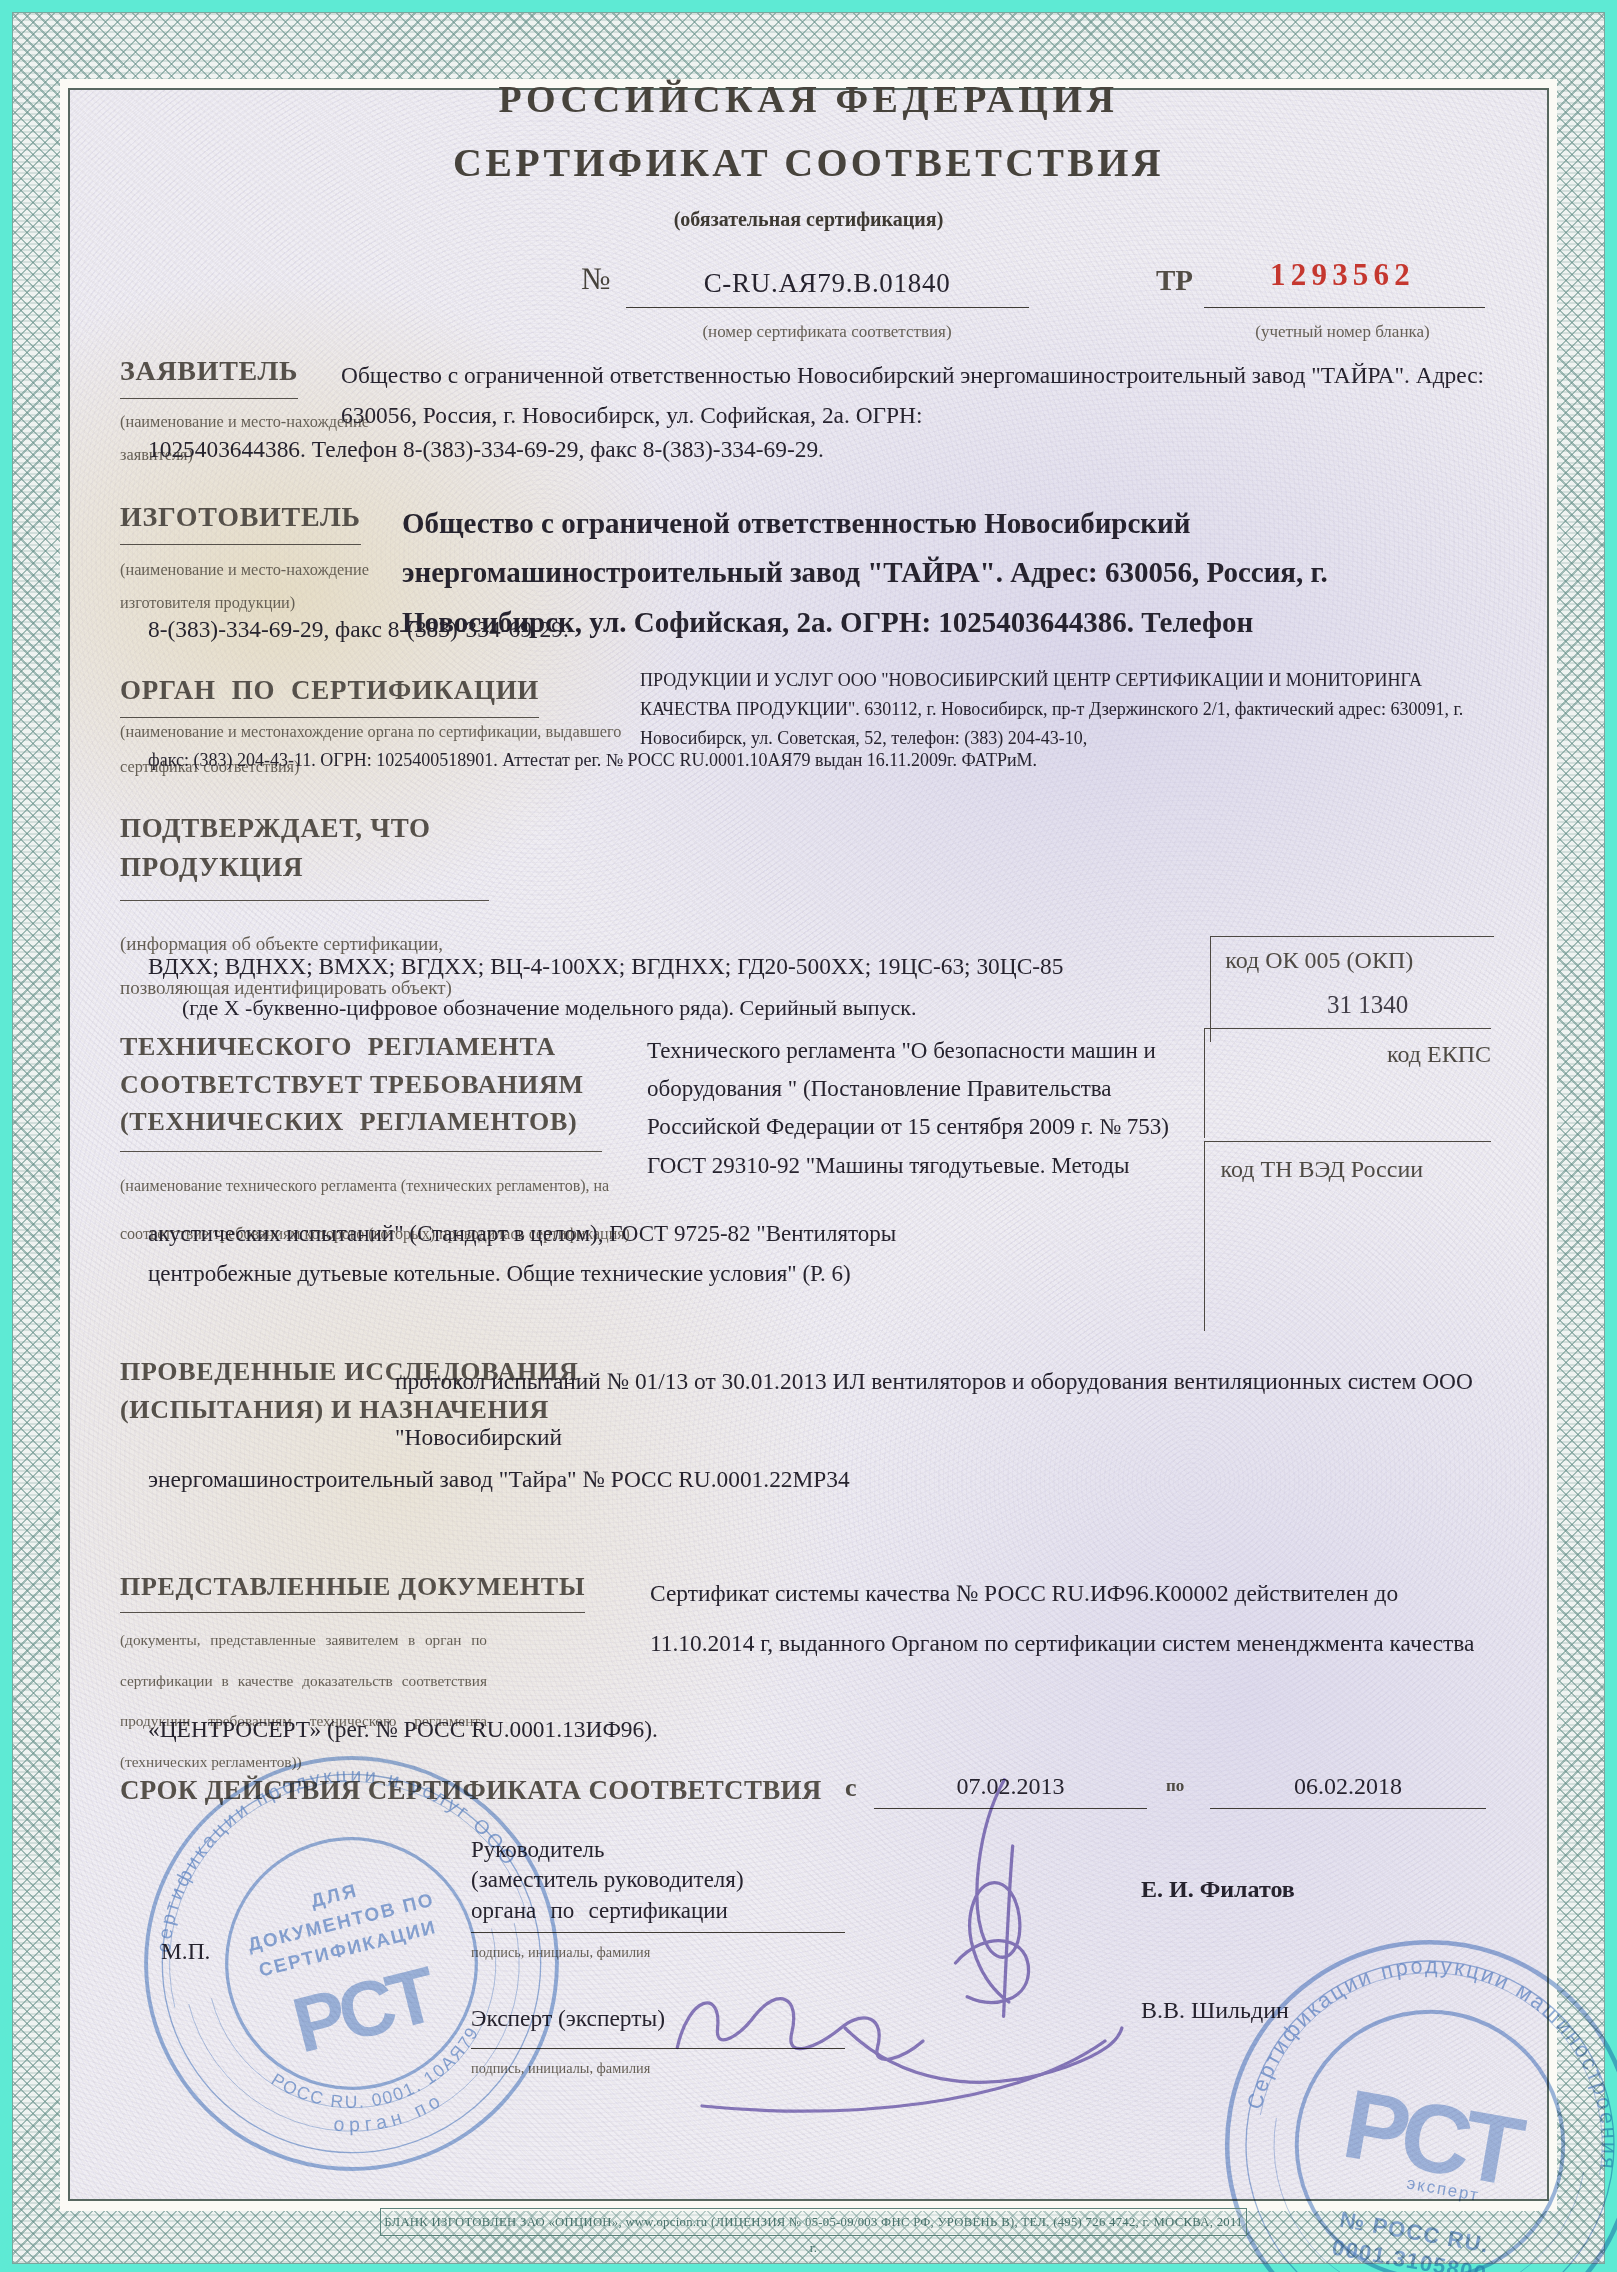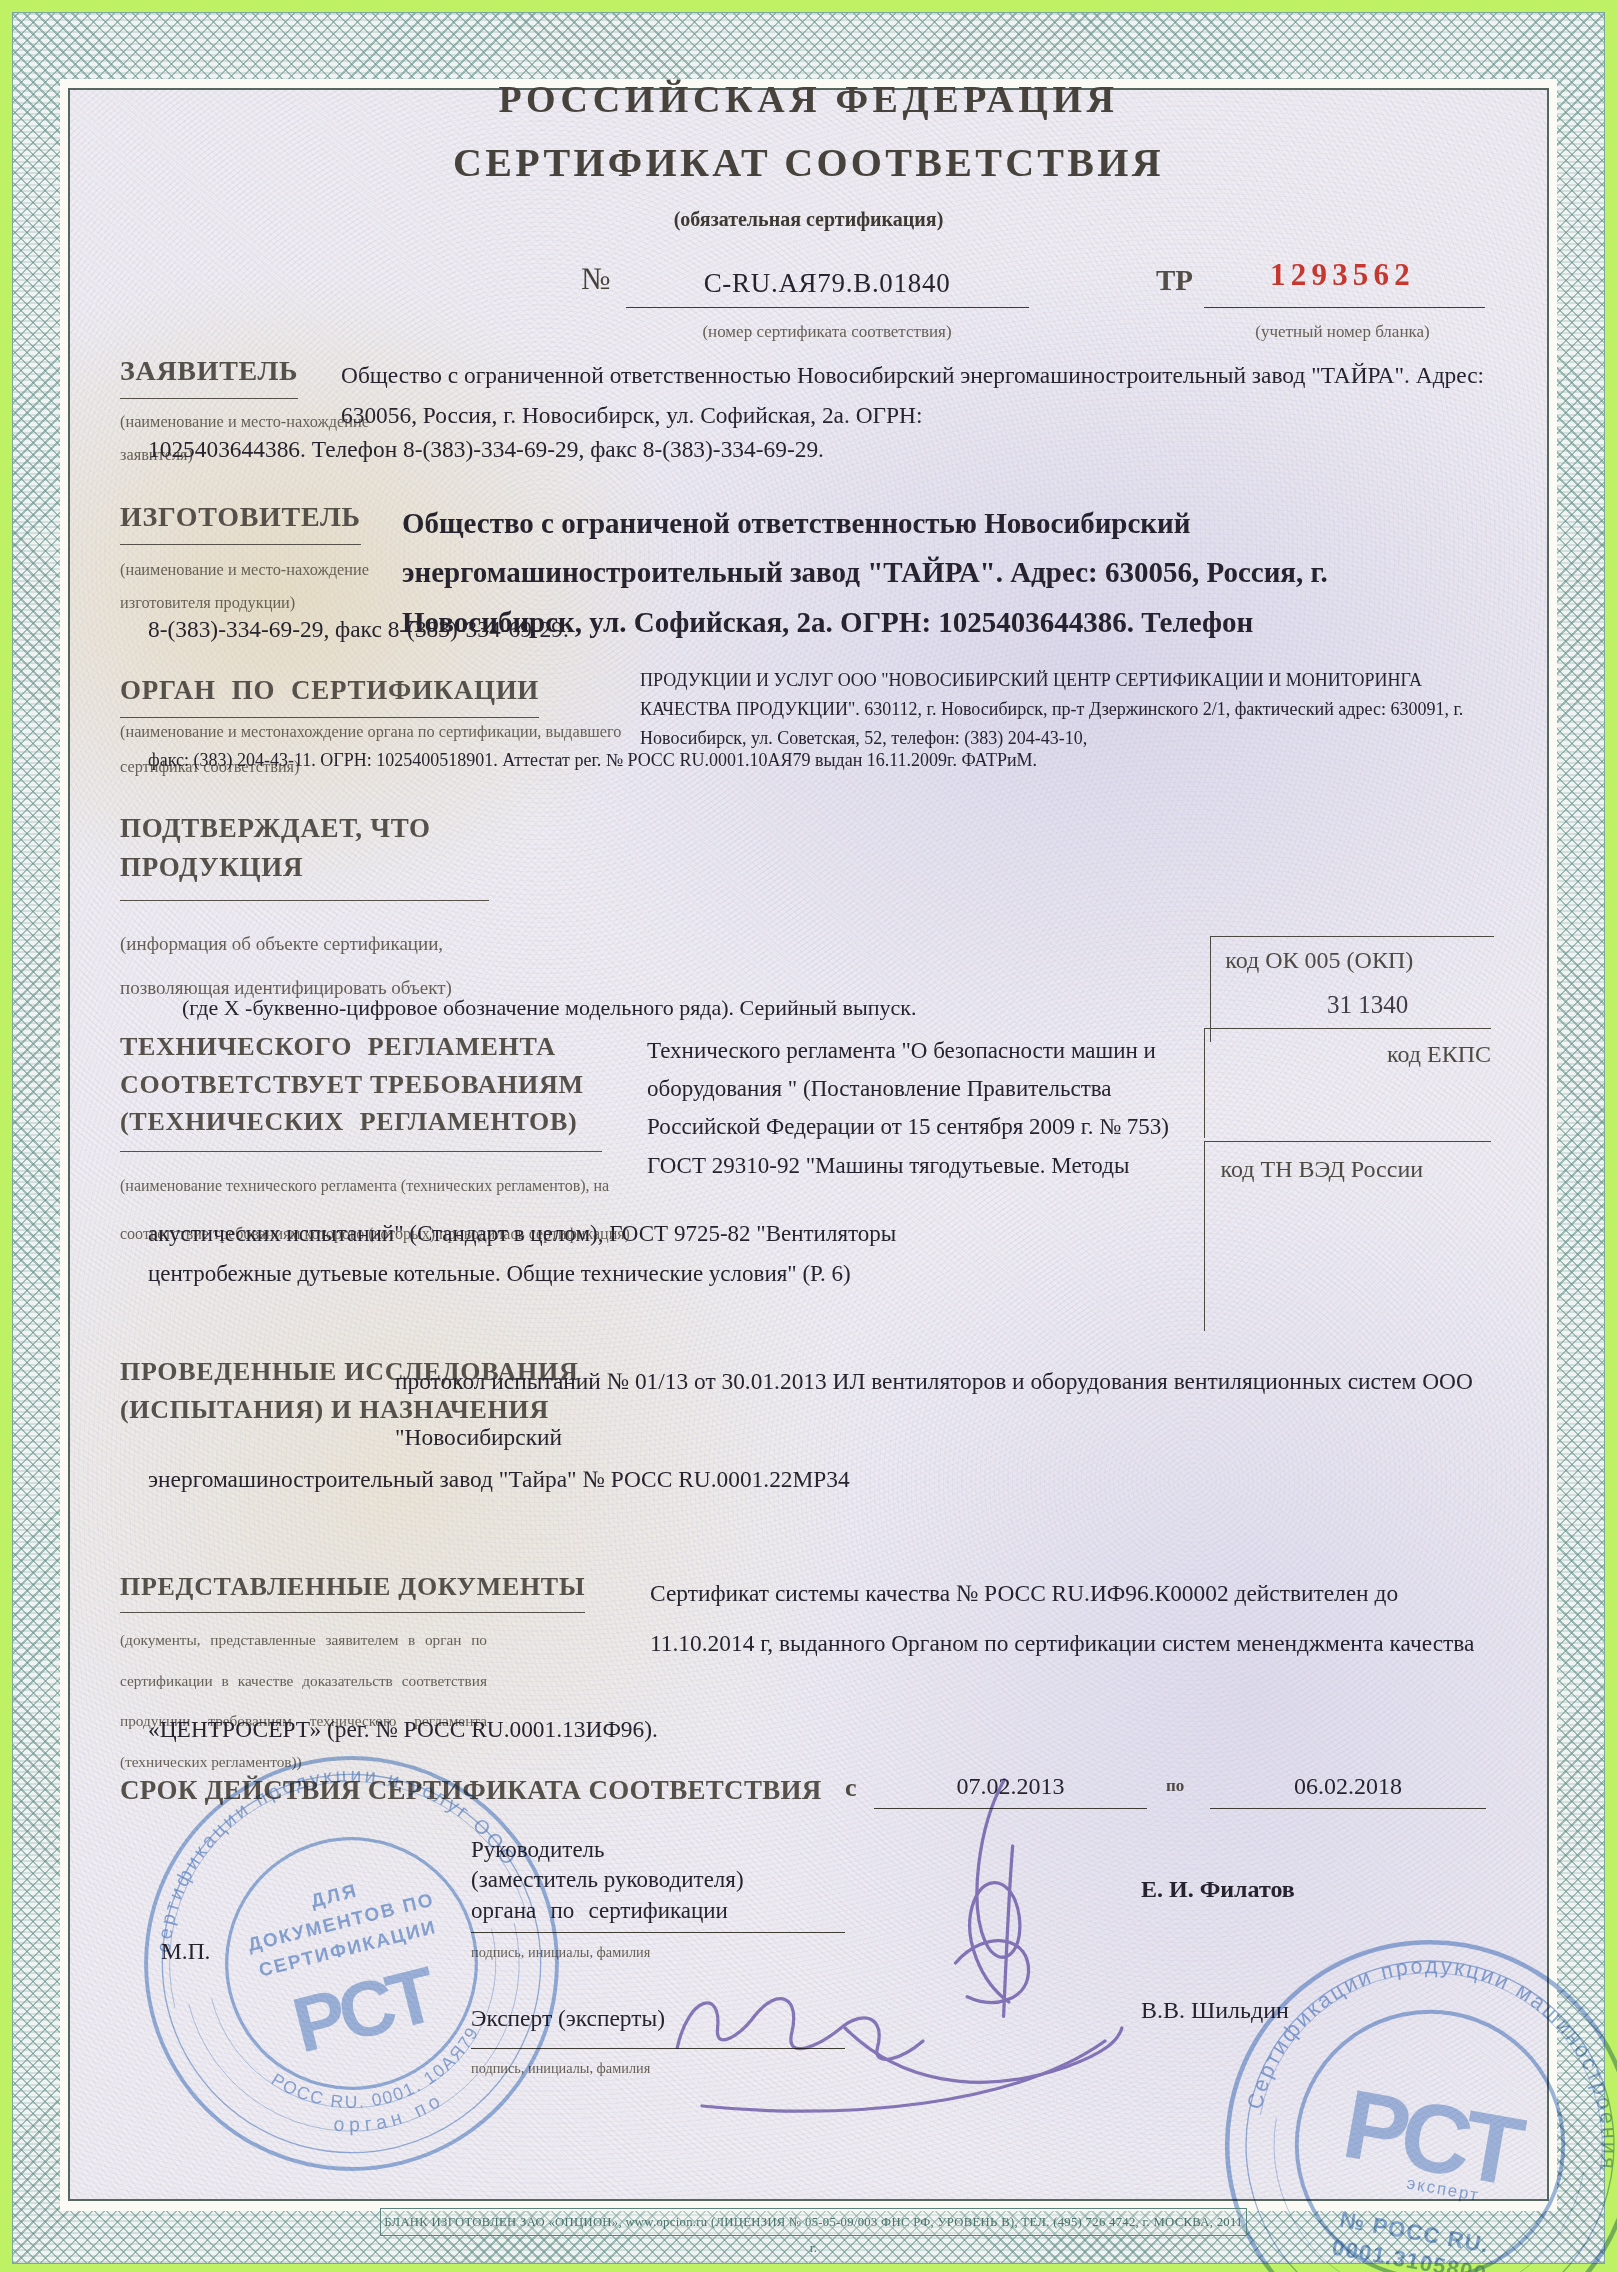--- a/index.html
+++ b/index.html
@@ -1,16 +1,16 @@
 <!DOCTYPE html>
 <html style="font-size:10.4px"><head>
 <meta charset="utf-8">
 <style>
   html,body{margin:0;padding:0;background:#e8e6e0;}
-  .page{position:relative;width:1617px;height:2273px;background:#bef264;overflow:hidden;
+  .page{position:relative;width:1617px;height:2273px;background:#5eead4;overflow:hidden;
         font-family:"Liberation Serif","DejaVu Serif",serif;color:#2b2733;}
   
   .band{position:absolute;top:11.7px;left:11.7px;right:11.7px;bottom:9px;
     background-color:#eff3f1;
     background-image:
       repeating-linear-gradient(45deg, rgba(96,140,133,.55) 0 1.6px, transparent 1.6px 8.5px),
       repeating-linear-gradient(-45deg, rgba(96,140,133,.55) 0 1.6px, transparent 1.6px 8.5px),
       repeating-linear-gradient(0deg, rgba(96,140,133,.20) 0 2px, transparent 2px 5.9px);
     border:1.3px solid #7aa69d;}
   .band-gap{position:absolute;top:79px;left:60px;right:60px;bottom:62px;background:#fbfaf5;}
@@ -82,20 +82,21 @@
   </div>
   <div class="abs note" style="left:120px;top:714px;width:559px;font-size:16.3px;line-height:2.15;">(наименование и местонахождение органа по сертификации, выдавшего сертификат соответствия)</div>
   <div class="abs body-t" style="left:640px;top:666px;width:861px;font-size:18px;line-height:1.6;">ПРОДУКЦИИ И УСЛУГ ООО "НОВОСИБИРСКИЙ ЦЕНТР СЕРТИФИКАЦИИ И МОНИТОРИНГА КАЧЕСТВА ПРОДУКЦИИ". 630112, г. Новосибирск, пр-т Дзержинского 2/1, фактический адрес: 630091, г. Новосибирск, ул. Советская, 52, телефон: (383) 204-43-10,</div>
   <div class="abs body-t" style="left:148px;top:750px;font-size:18px;">факс: (383) 204-43-11. ОГРН: 1025400518901. Аттестат рег. № РОСС RU.0001.10АЯ79 выдан 16.11.2009г. ФАТРиМ.</div>
 
   <div class="abs" style="left:120px;top:809px;width:369px;border-bottom:1.6px solid #55504a;padding-bottom:13px;">
     <div class="sec-title" style="font-size:27px;">ПОДТВЕРЖДАЕТ, ЧТО</div>
     <div class="sec-title" style="font-size:27px;">ПРОДУКЦИЯ</div>
   </div>
   <div class="abs note" style="left:120px;top:922px;width:384px;font-size:19px;line-height:2.3;">(информация об объекте сертификации, позволяющая идентифицировать объект)</div>
+  <div class="abs body-t" style="left:148px;top:953px;font-size:23.4px;">ВДХХ; ВДНХХ; ВМХХ; ВГДХХ; ВЦ-4-100ХХ; ВГДНХХ; ГД20-500ХХ; 19ЦС-63; 30ЦС-85</div>
   <div class="abs body-t" style="left:182px;top:995px;font-size:22px;">(где Х -буквенно-цифровое обозначение модельного ряда). Серийный выпуск.</div>
   <div class="code-box" style="left:1210px;top:936px;width:283px;height:105px;">
     <div style="margin:10.4px 0 0 14.3px;font-size:24px;color:#4e4a44;">код ОК 005 (ОКП)</div>
     <div style="margin:17px 0 0 116px;font-size:25px;color:#3f3c46;">31 1340</div>
   </div>
 
   <div class="abs" style="left:120px;top:1028px;width:482px;border-bottom:1.6px solid #55504a;padding-bottom:10.4px;">
     <div class="sec-title ws" style="font-size:26px;">ТЕХНИЧЕСКОГО  РЕГЛАМЕНТА</div>
     <div class="sec-title" style="font-size:26px;">СООТВЕТСТВУЕТ ТРЕБОВАНИЯМ</div>
     <div class="sec-title ws" style="font-size:26px;">(ТЕХНИЧЕСКИХ  РЕГЛАМЕНТОВ)</div>

